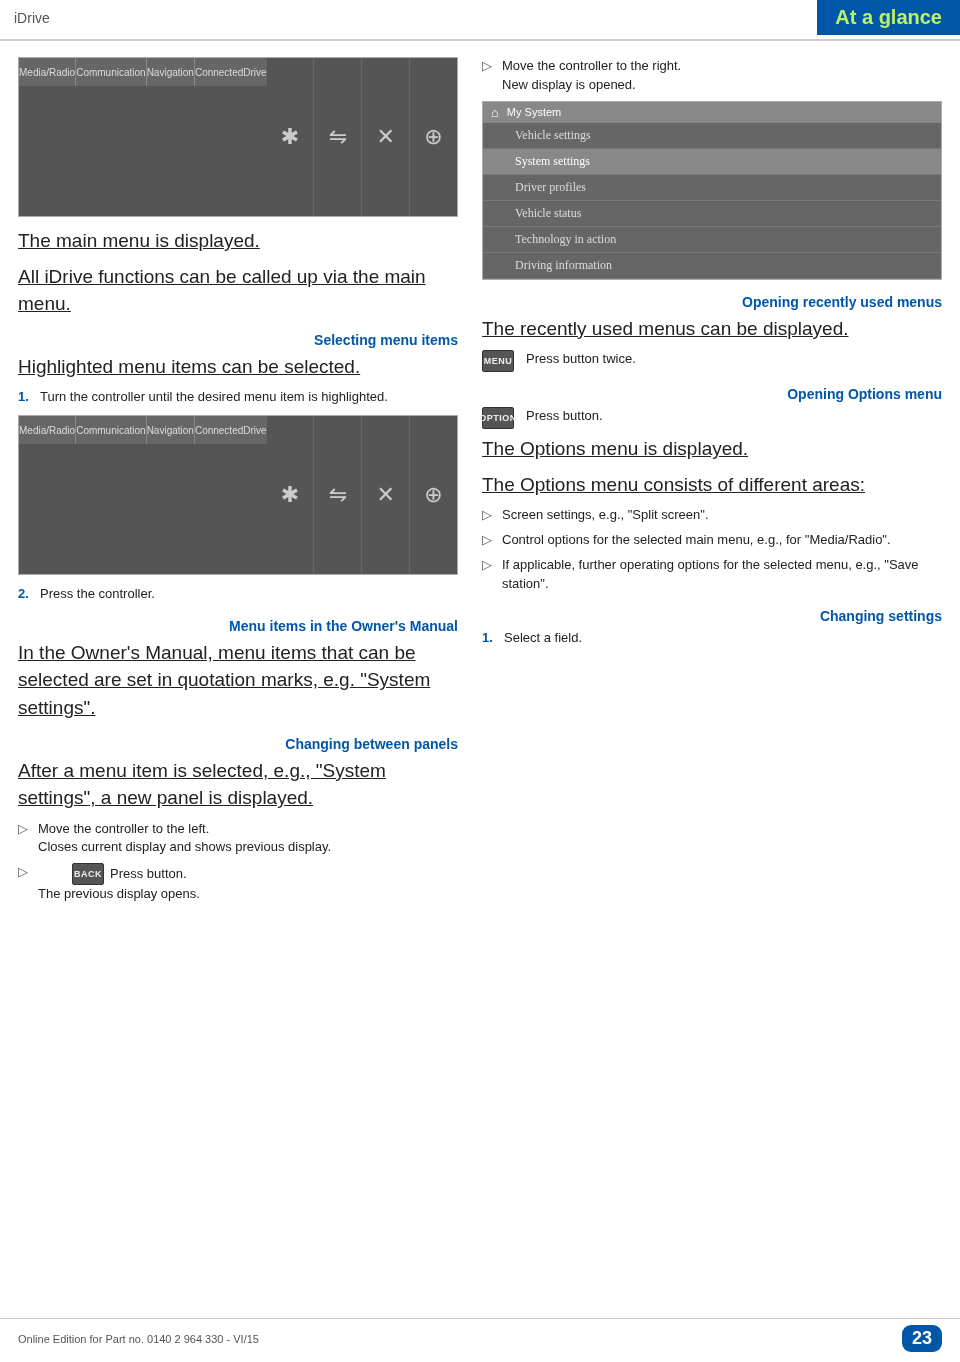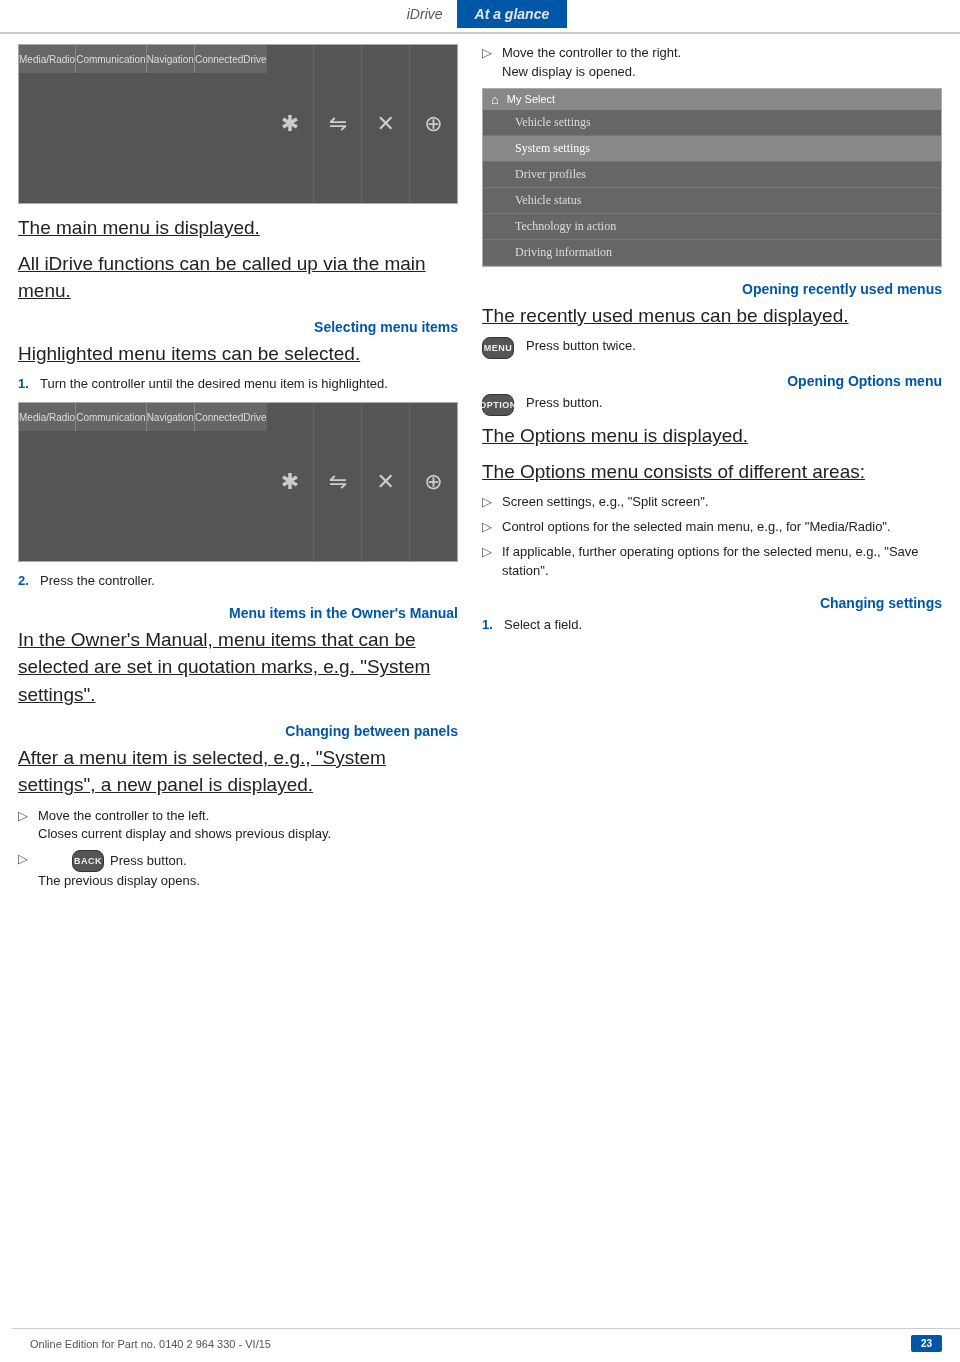--- a/index.html
+++ b/index.html
@@ -9,36 +9,35 @@
       background: #fff;
       color: #222;
       width: 960px;
       min-height: 1362px;
       position: relative;
     }
 
     
     .header {
       display: flex;
-      justify-content: center;
+      justify-content: space-between;
       align-items: center;
       border-bottom: 2px solid #ccc;
       padding-bottom: 4px;
-      margin-bottom: 10px;
-      font-style: italic;
+      margin-bottom: 16px;
     }
     .header-idrive {
       font-size: 14px;
       color: #555;
       padding: 4px 14px;
     }
     .header-ataglance {
       background: #0057a8;
-      color: #e5e5e5;
-      font-size: 14px;
+      color: #bef264;
+      font-size: 20px;
       font-weight: bold;
       padding: 6px 18px;
     }
 
     
     .page-content {
       display: flex;
       gap: 24px;
       padding: 0 18px;
     }
@@ -165,54 +164,54 @@
     
     .btn-img {
       display: inline-flex;
       align-items: center;
       justify-content: center;
       background: #555;
       color: #eee;
       font-size: 9px;
       font-weight: bold;
       border: 1px solid #333;
-      border-radius: 8px;
+      border-radius: 2px;
       width: 32px;
       height: 22px;
       margin-right: 6px;
       vertical-align: middle;
       letter-spacing: 0.5px;
     }
     .btn-inline {
       display: inline-flex;
       align-items: center;
       padding-left: 34px;
     }
 
     
     .footer {
       position: absolute;
       bottom: 10px;
-      left: 12px; right: 0;
+      left: 0; right: 0;
       display: flex;
       justify-content: space-between;
       align-items: center;
       padding: 0 18px;
       border-top: 1px solid #ccc;
       padding-top: 6px;
       font-size: 11px;
       color: #555;
     }
     .page-number {
       background: #0057a8;
       color: #fff;
-      font-size: 10px;
+      font-size: 18px;
       font-weight: bold;
       padding: 3px 10px;
-      border-radius: 2px;
+      border-radius: 9px;
     }
   </style>
 </head>
 <body>
 
 <div class="header">
   <span class="header-idrive">iDrive</span>
   <span class="header-ataglance">At a glance</span>
 </div>
 
@@ -303,21 +302,21 @@
       <span class="bullet-arrow">▷</span>
       <div>
         <span>Move the controller to the right.</span><br>
         <span>New display is opened.</span>
       </div>
     </div>
 
     <div class="right-screen">
       <div class="right-screen-topbar">
         <span class="home-icon">⌂</span>
-        <span>My Select</span>
+        <span>My System</span>
       </div>
       <div class="right-screen-item">Vehicle settings</div>
       <div class="right-screen-item highlighted">System settings</div>
       <div class="right-screen-item">Driver profiles</div>
       <div class="right-screen-item">Vehicle status</div>
       <div class="right-screen-item">Technology in action</div>
       <div class="right-screen-item">Driving information</div>
     </div>
 
 

